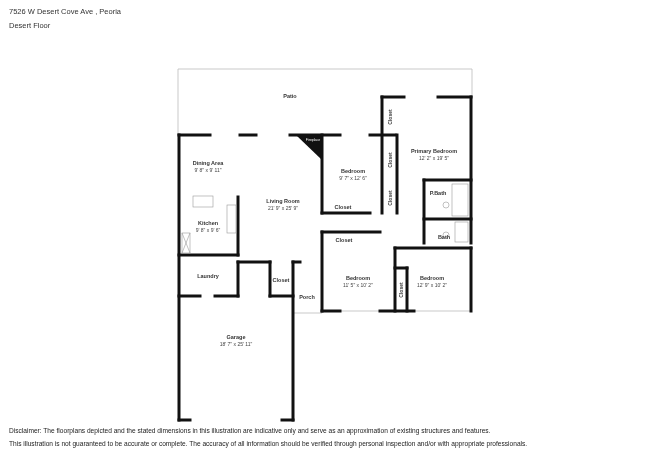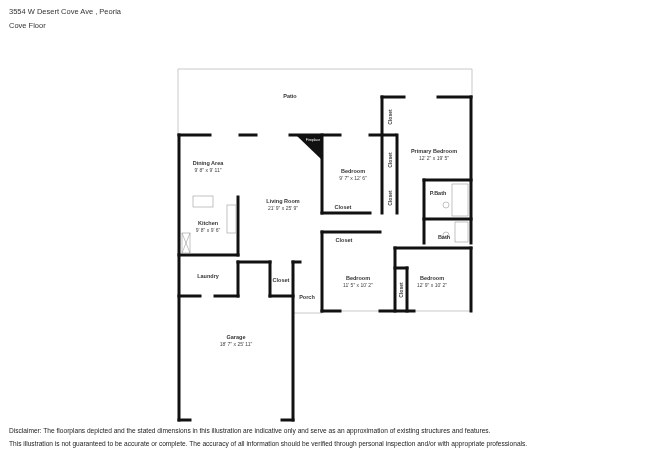--- a/index.html
+++ b/index.html
@@ -7,22 +7,22 @@
   .hdr{position:absolute;left:9px;font-size:7.5px;color:#333;}
   .plan{position:absolute;left:0;top:0;width:650px;height:460px;}
   .lbl{position:absolute;text-align:center;font-size:5.5px;font-weight:bold;color:#333;line-height:1.2;transform:translate(-50%,-50%);white-space:nowrap;}
   .lbl .dim{display:block;font-weight:normal;font-size:5px;color:#444;}
   .vlbl{position:absolute;font-size:5px;font-weight:bold;color:#333;transform:translate(-50%,-50%) rotate(-90deg);white-space:nowrap;}
   .disc{position:absolute;left:9px;font-size:6.6px;color:#222;}
 </style>
 </head>
 <body>
 
-<div class="hdr" style="top:7px">3554 W Desert Cove Ave , Peoria</div>
-<div class="hdr" style="top:21px">Cove Floor</div>
+<div class="hdr" style="top:7px">7526 W Desert Cove Ave , Peoria</div>
+<div class="hdr" style="top:21px">Desert Floor</div>
 
 <svg class="plan" viewBox="0 0 650 460">
   <g fill="none" stroke="#bbb" stroke-width="0.8">
 
     <polyline points="178,135 178,69 472,69 472,97"></polyline>
 
     <polyline points="293,265 293,313 322,313"></polyline>
     <line x1="322" y1="311" x2="472" y2="311"></line>
   </g>
   <g fill="none" stroke="#111" stroke-width="3" stroke-linecap="square">

